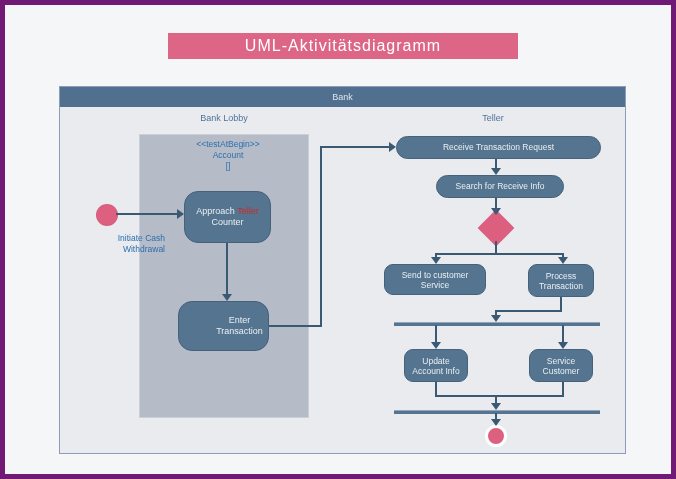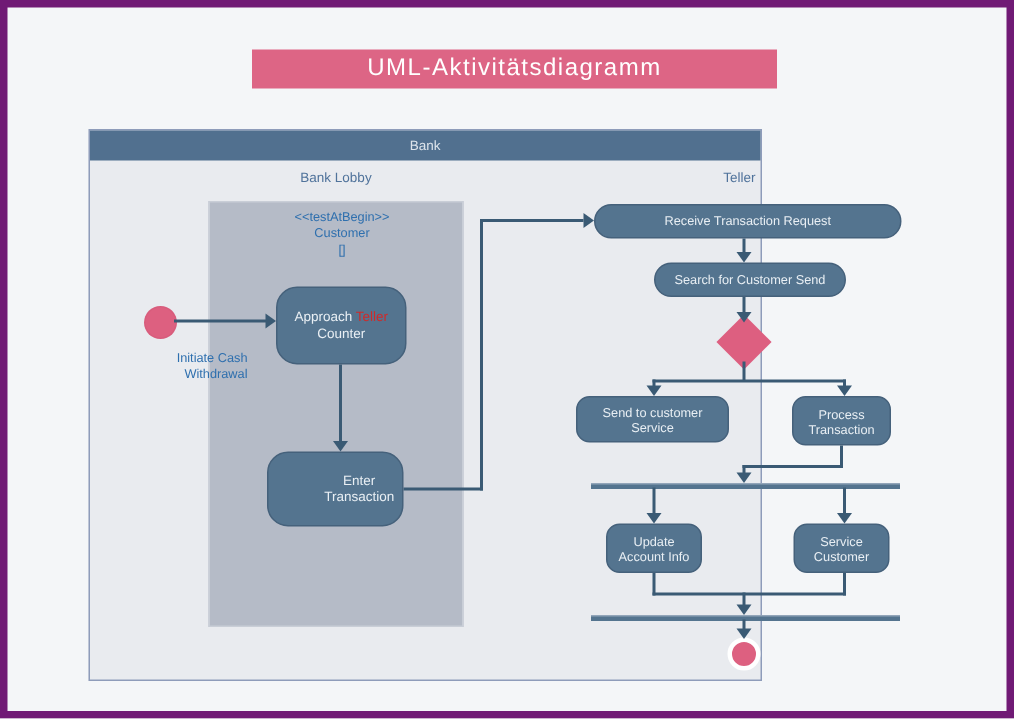--- a/index.html
+++ b/index.html
@@ -9,21 +9,21 @@
     font-family:"Liberation Sans", sans-serif;
   }
   
   #banner{
     position:absolute;left:163px;top:28px;width:350px;height:26px;
     background:#dd6585;color:#ffffff;display:flex;align-items:center;justify-content:center;
     font-size:16px;letter-spacing:1px;
   }
   
   #frame{
-    position:absolute;left:54px;top:81px;width:449px;height:368px;box-sizing:border-box;
+    position:absolute;left:54px;top:81px;width:567px;height:368px;box-sizing:border-box;
     background:#e9ebef;border:1px solid #8e9cba;
   }
   #bank-header{
     position:absolute;left:0;top:0;width:100%;height:20px;background:#51708f;
     color:#dde4eb;display:flex;align-items:center;justify-content:center;font-size:9px;
   }
   .lane-label{
     position:absolute;top:26px;width:120px;text-align:center;
     color:#50739b;font-size:9px;
   }
@@ -96,39 +96,39 @@
   <div id="frame">
 
     <div id="bank-header">Bank</div>
     <div id="lane-label-lobby" class="lane-label">Bank Lobby</div>
     <div id="lane-label-teller" class="lane-label">Teller</div>
 
     <div id="region-box"></div>
 
     <div id="stereotype">
       <div>&lt;&lt;testAtBegin&gt;&gt;</div>
-      <div>Customer</div>
+      <div>Account</div>
       <div>[]</div>
     </div>
 
     <div id="start-node"></div>
     <div id="start-label">Initiate Cash Withdrawal</div>
 
     <div id="node-approach" class="node">
       <span><span>Approach </span><span class="hl-red">Teller</span><span> Counter</span></span>
     </div>
     <div id="node-enter" class="node">
       <span>Enter Transaction</span>
     </div>
 
     <div id="node-receive" class="node pill">
       <span>Receive Transaction Request</span>
     </div>
     <div id="node-search" class="node pill">
-      <span>Search for Customer Send</span>
+      <span>Search for Receive Info</span>
     </div>
     <div id="decision-diamond"></div>
     <div id="node-send" class="node small-node">
       <span>Send to customer Service</span>
     </div>
     <div id="node-process" class="node small-node">
       <span>Process Transaction</span>
     </div>
     <div id="bar-fork" class="sync-bar"></div>
     <div id="node-update" class="node small-node">

